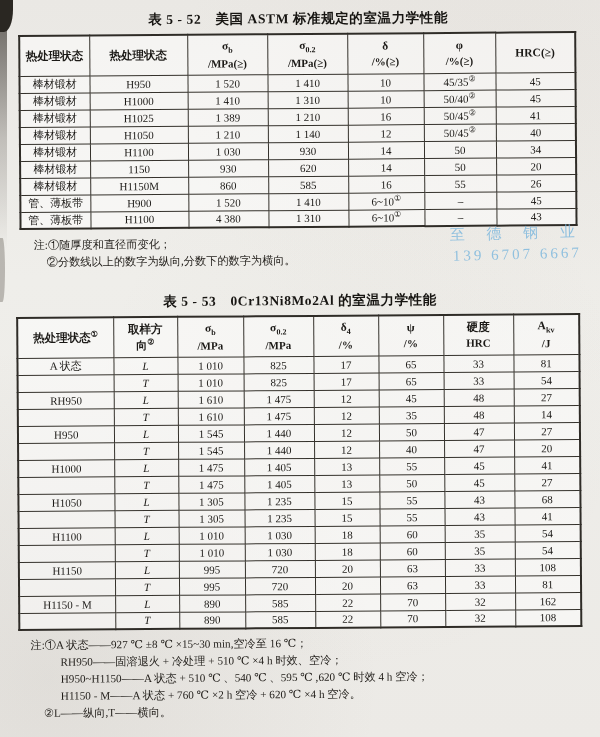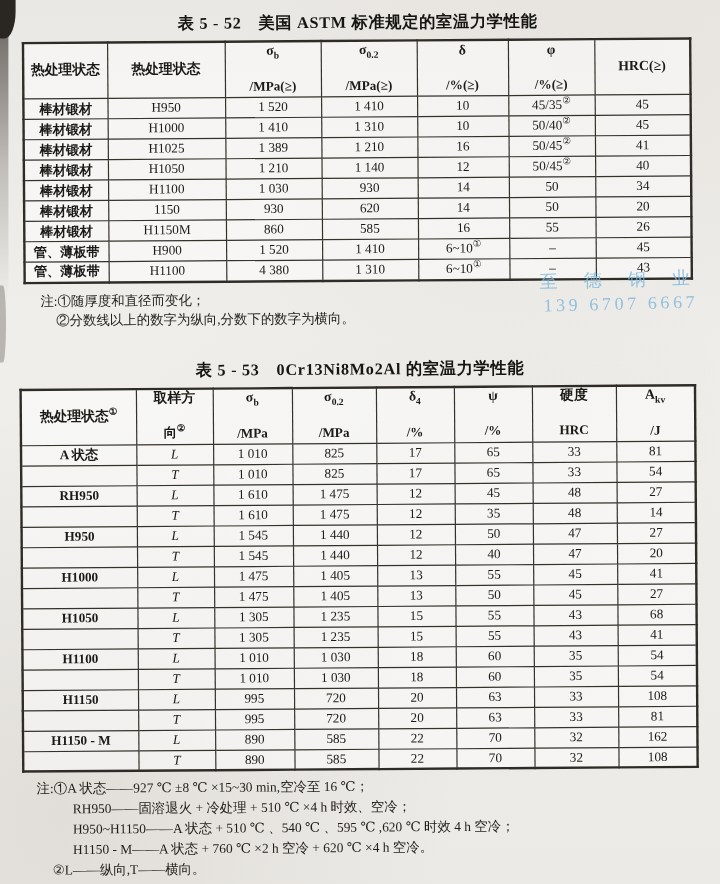--- a/index.html
+++ b/index.html
@@ -31,24 +31,24 @@
 
   table.tbl { border-collapse:collapse; table-layout:fixed; background:rgba(255,255,255,.5);
     border:2px solid #2f2c27; margin-top:5px; }
   .t1 { width:556px; margin-left:8px; }
   .t2 { width:562px; margin-left:4px; }
   .tbl th, .tbl td { border:1px solid #35322c; text-align:center; vertical-align:middle;
     white-space:nowrap; overflow:hidden; }
   .tbl thead th { height:40px; font-weight:700; font-size:11.5px; padding:1px 0; }
   .t1 tbody td { height:17px; font-size:11px; }
   .t2 tbody td { height:17px; font-size:11px; }
-  .tbl tbody td:first-child { font-weight:700; }
+  .tbl tbody td:first-child { font-weight:400; }
   .t2 tbody td:nth-child(2) { font-style:italic; }
   .hm { line-height:1.15; }
-  .hu { line-height:1.15; margin-top:16px; font-size:11px; }
+  .hu { line-height:1.15; margin-top:3px; font-size:11px; }
   sub { font-size:8px; }
   sup.circ { font-size:8px; line-height:0; }
 
   .notes { font-size:11.2px; line-height:16.5px; color:#201d19; }
   .n1 { margin:7px 0 0 22px; }
   .n2 { margin:6px 0 0 16px; line-height:17px; }
   .note-line.ind-a { padding-left:13px; }
   .note-line.ind-b { padding-left:30px; }
 
   .watermark { position:absolute; right:16px; top:224px; text-align:center;

